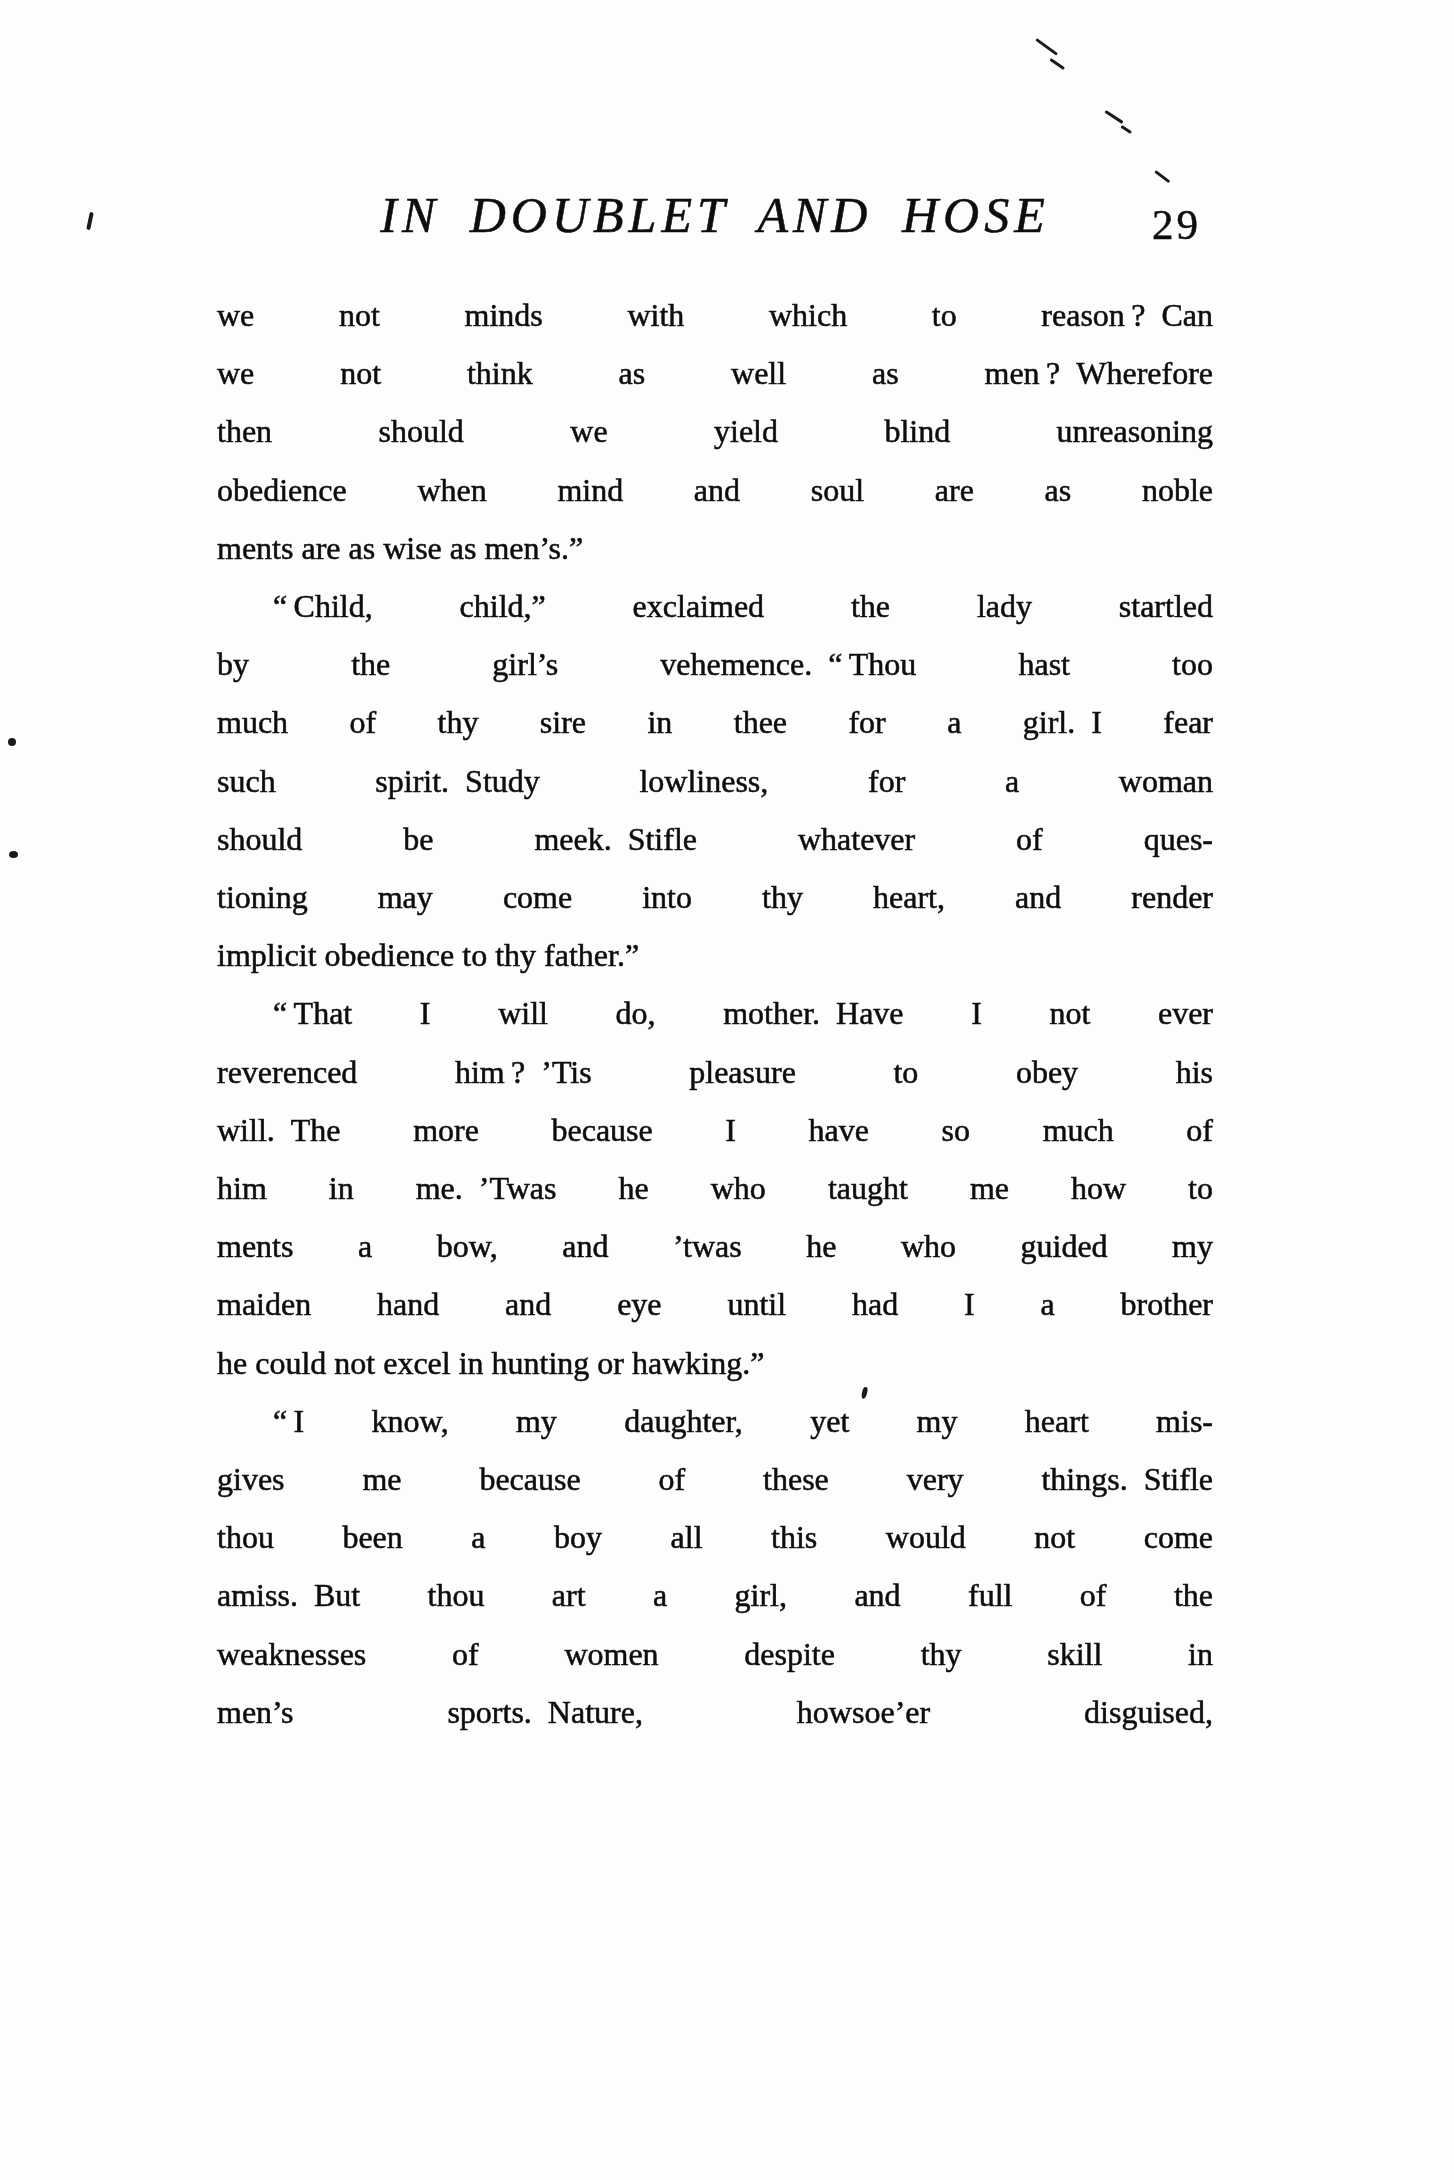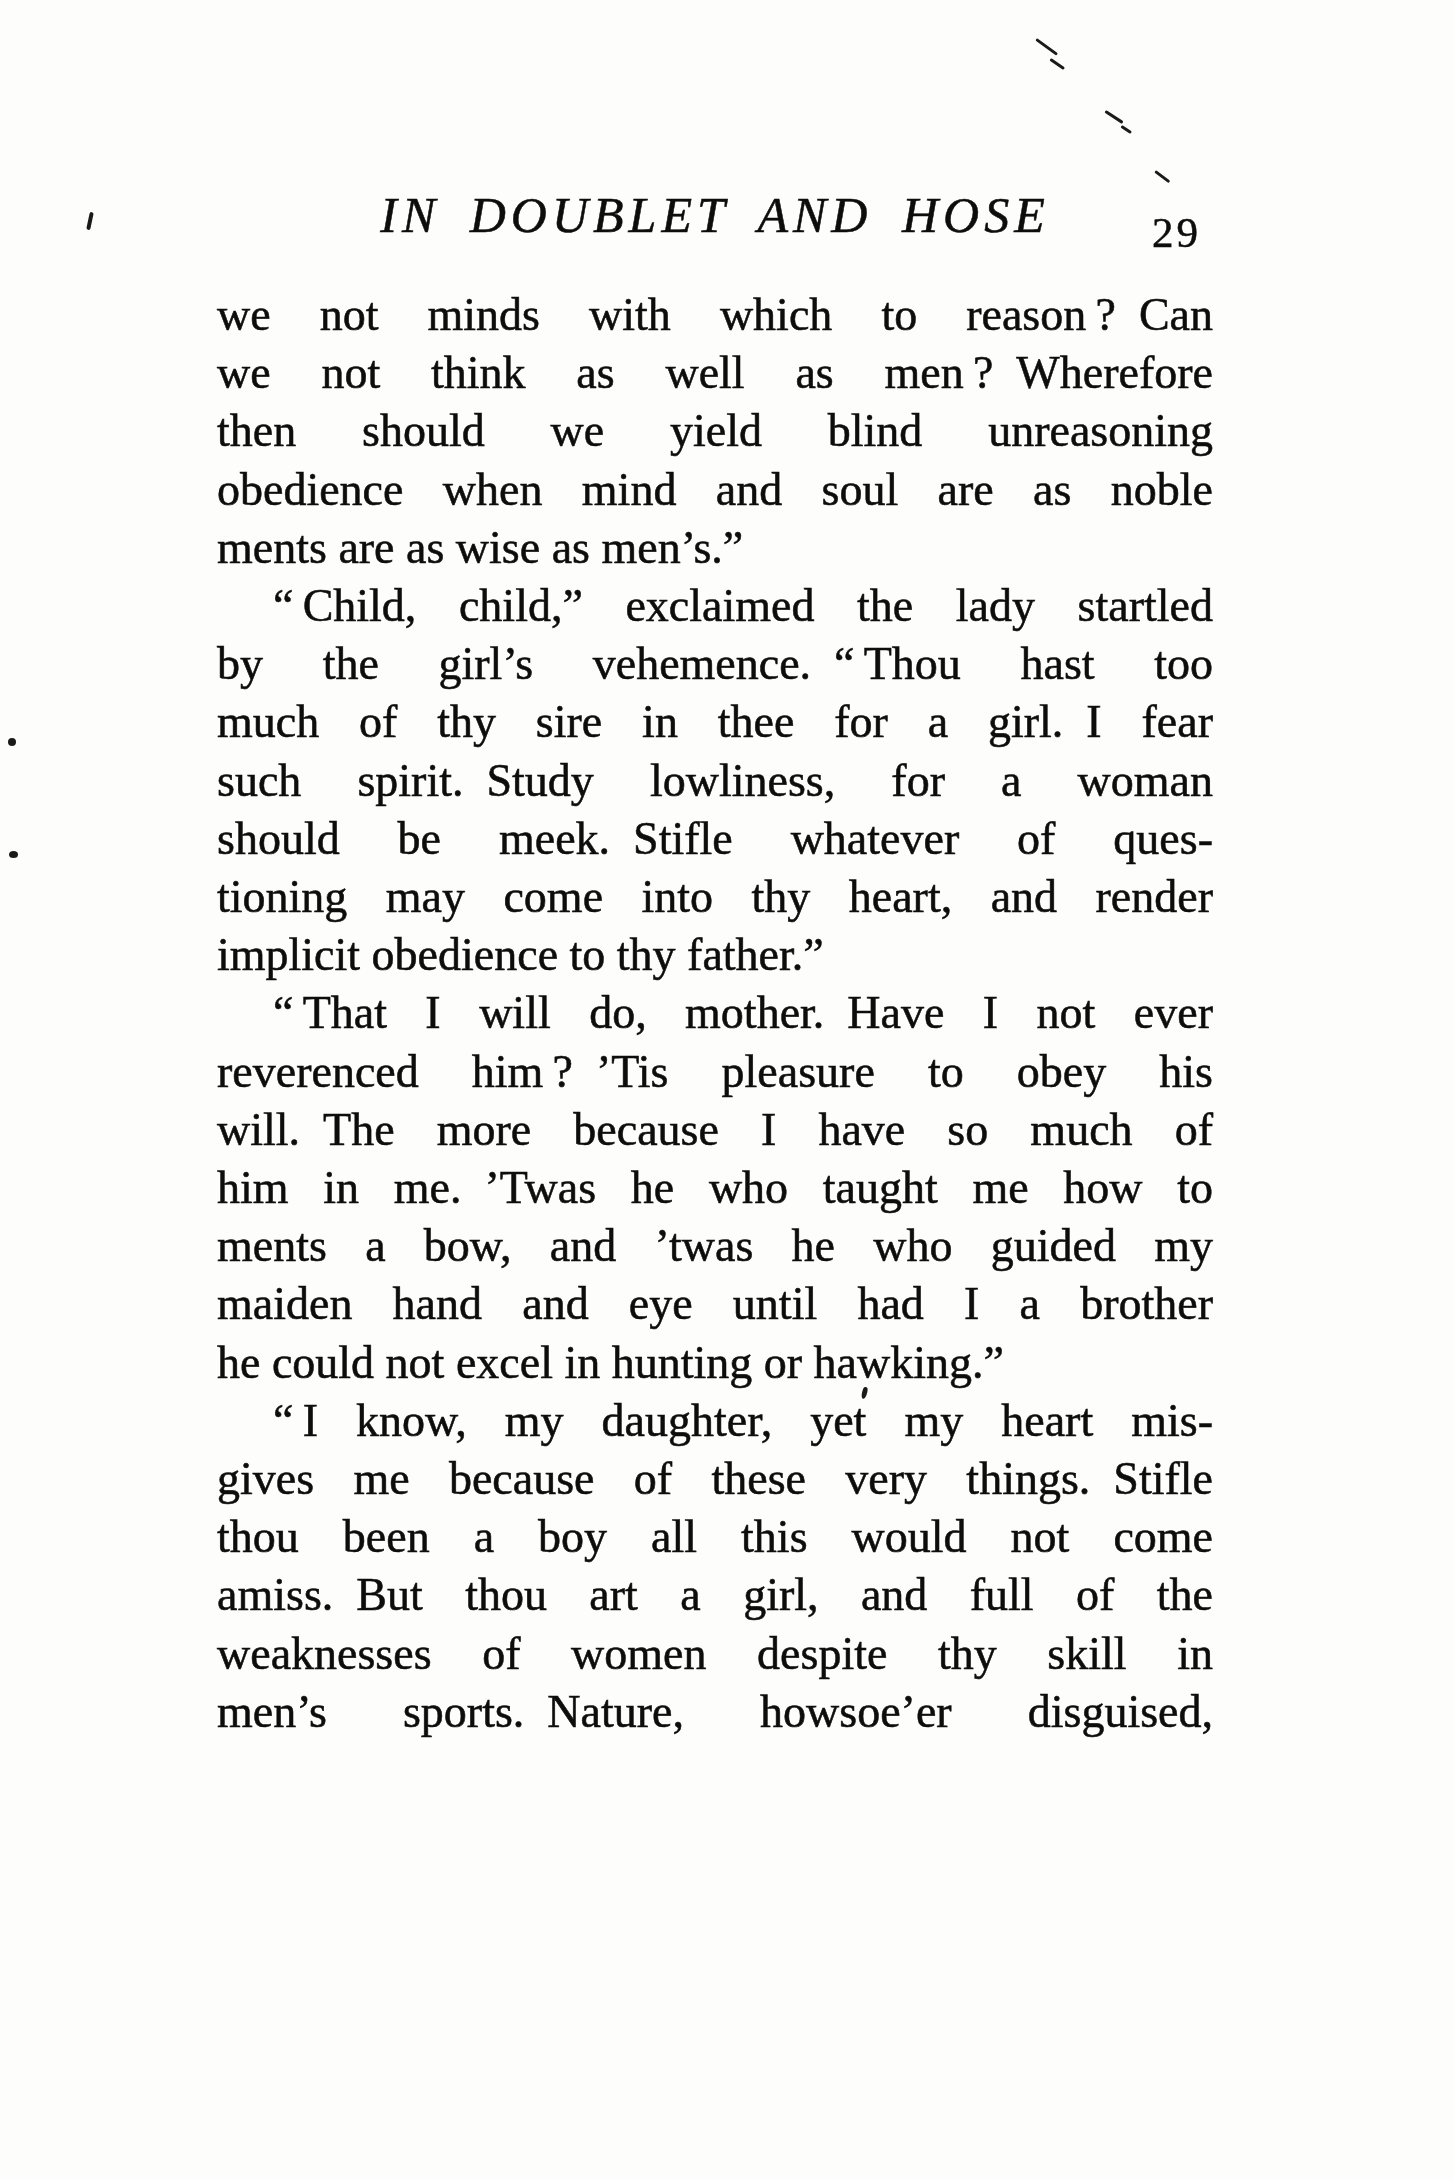--- a/index.html
+++ b/index.html
@@ -15,28 +15,28 @@
   .running-head{
     position:absolute;left:217px;top:186px;width:996px;
     text-align:center;
     font-style:italic;
     font-size:50px;
     letter-spacing:5px;
     word-spacing:12px;
     white-space:nowrap;
   }
   .pagenum{
-    position:absolute;right:12px;top:22px;
+    position:absolute;right:12px;top:14px;
     font-style:normal;
     font-size:43px;
     letter-spacing:3px;
   }
   .bodytext{
     position:absolute;left:217px;top:286px;width:996px;
-    font-size:46px;
+    font-size:32px;
     line-height:58.2px;
   }
   .line{text-align:justify;text-align-last:justify;}
   .line.end{text-align-last:left;}
   .line.ind{text-indent:56px;}
   .art{position:absolute;background:#1a1a1a;}
   .stroke{height:3px;border-radius:2px;transform-origin:left top;}
   .speck{border-radius:50%;}
 </style>
 </head>

